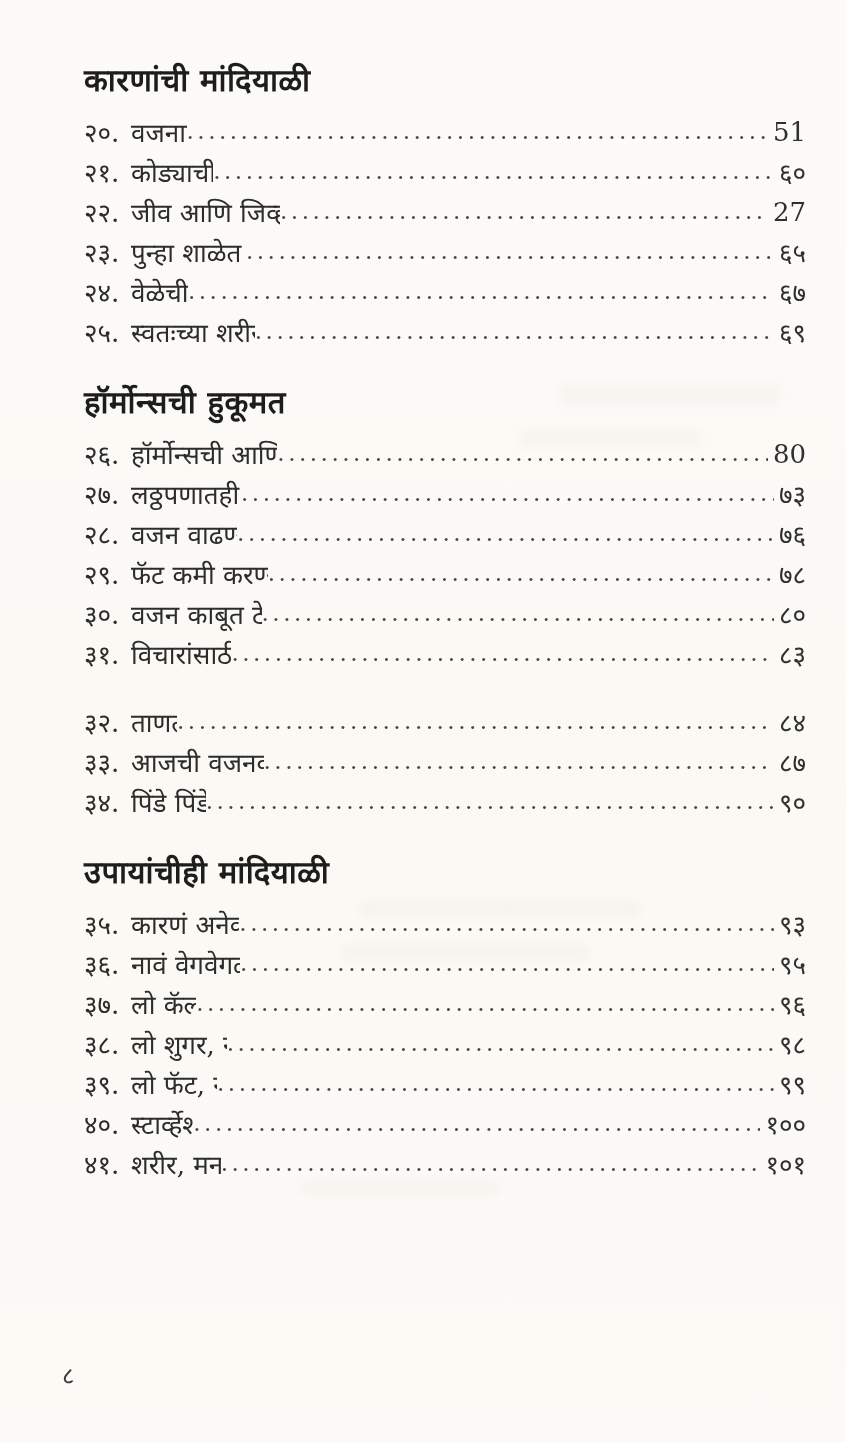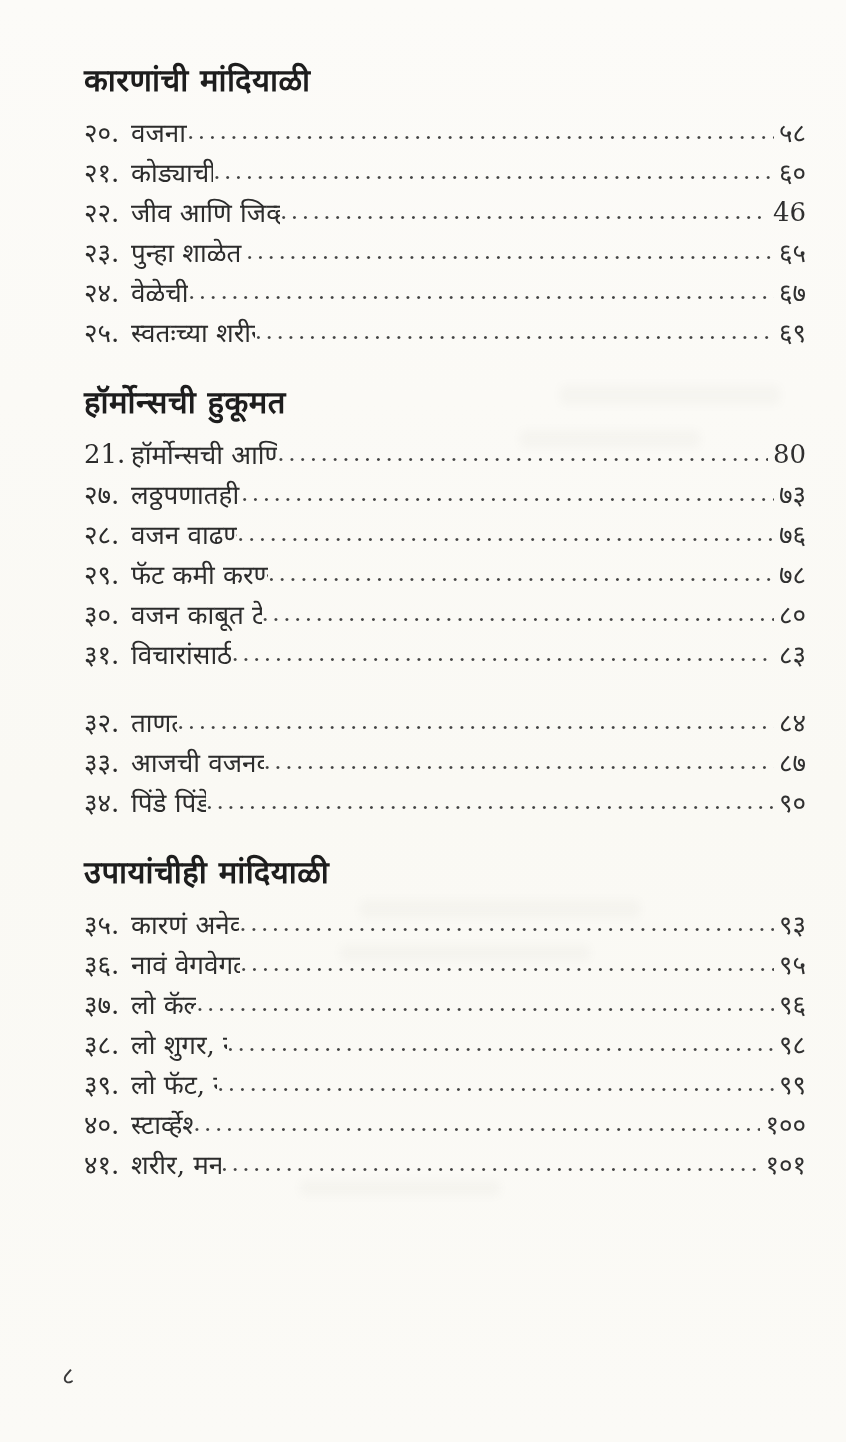--- a/index.html
+++ b/index.html
@@ -100,33 +100,33 @@
   <div class="ghost" style="left:340px; top:945px; width:250px; height:16px;"></div>
   <div class="ghost" style="left:300px; top:1180px; width:200px; height:16px;"></div>
 
   <div class="content">
       <section class="toc-section">
         <h2 class="section-heading">कारणांची मांदियाळी</h2>
         <div class="toc-row">
           <span class="toc-num">२०.</span>
           <span class="toc-title">वजनाचं कोडं</span>
           <span class="toc-dots"></span>
-          <span class="toc-page-num">५८</span>
+          <span class="toc-page-num">51</span>
         </div>
         <div class="toc-row">
           <span class="toc-num">२१.</span>
           <span class="toc-title">कोड्याची उकल करा</span>
           <span class="toc-dots"></span>
           <span class="toc-page-num">६०</span>
         </div>
         <div class="toc-row">
           <span class="toc-num">२२.</span>
           <span class="toc-title">जीव आणि जिव्हा यांच्या कात्रीतून बाहेर पडा</span>
           <span class="toc-dots"></span>
-          <span class="toc-page-num">46</span>
+          <span class="toc-page-num">27</span>
         </div>
         <div class="toc-row">
           <span class="toc-num">२३.</span>
           <span class="toc-title">पुन्हा शाळेत नाव घालावं लागेल</span>
           <span class="toc-dots"></span>
           <span class="toc-page-num">६५</span>
         </div>
         <div class="toc-row">
           <span class="toc-num">२४.</span>
           <span class="toc-title">वेळेची किंमत</span>
@@ -136,21 +136,21 @@
         <div class="toc-row">
           <span class="toc-num">२५.</span>
           <span class="toc-title">स्वतःच्या शरीराकडे स्वतःच लक्ष द्या</span>
           <span class="toc-dots"></span>
           <span class="toc-page-num">६९</span>
         </div>
       </section>
       <section class="toc-section">
         <h2 class="section-heading">हॉर्मोन्सची हुकूमत</h2>
         <div class="toc-row">
-          <span class="toc-num">21.</span>
+          <span class="toc-num">२६.</span>
           <span class="toc-title">हॉर्मोन्सची आणि न्यूरोट्रान्समीटर्सची व्याख्या</span>
           <span class="toc-dots"></span>
           <span class="toc-page-num">80</span>
         </div>
         <div class="toc-row">
           <span class="toc-num">२७.</span>
           <span class="toc-title">लठ्ठपणातही वेगळेपणा असतो</span>
           <span class="toc-dots"></span>
           <span class="toc-page-num">७३</span>
         </div>

